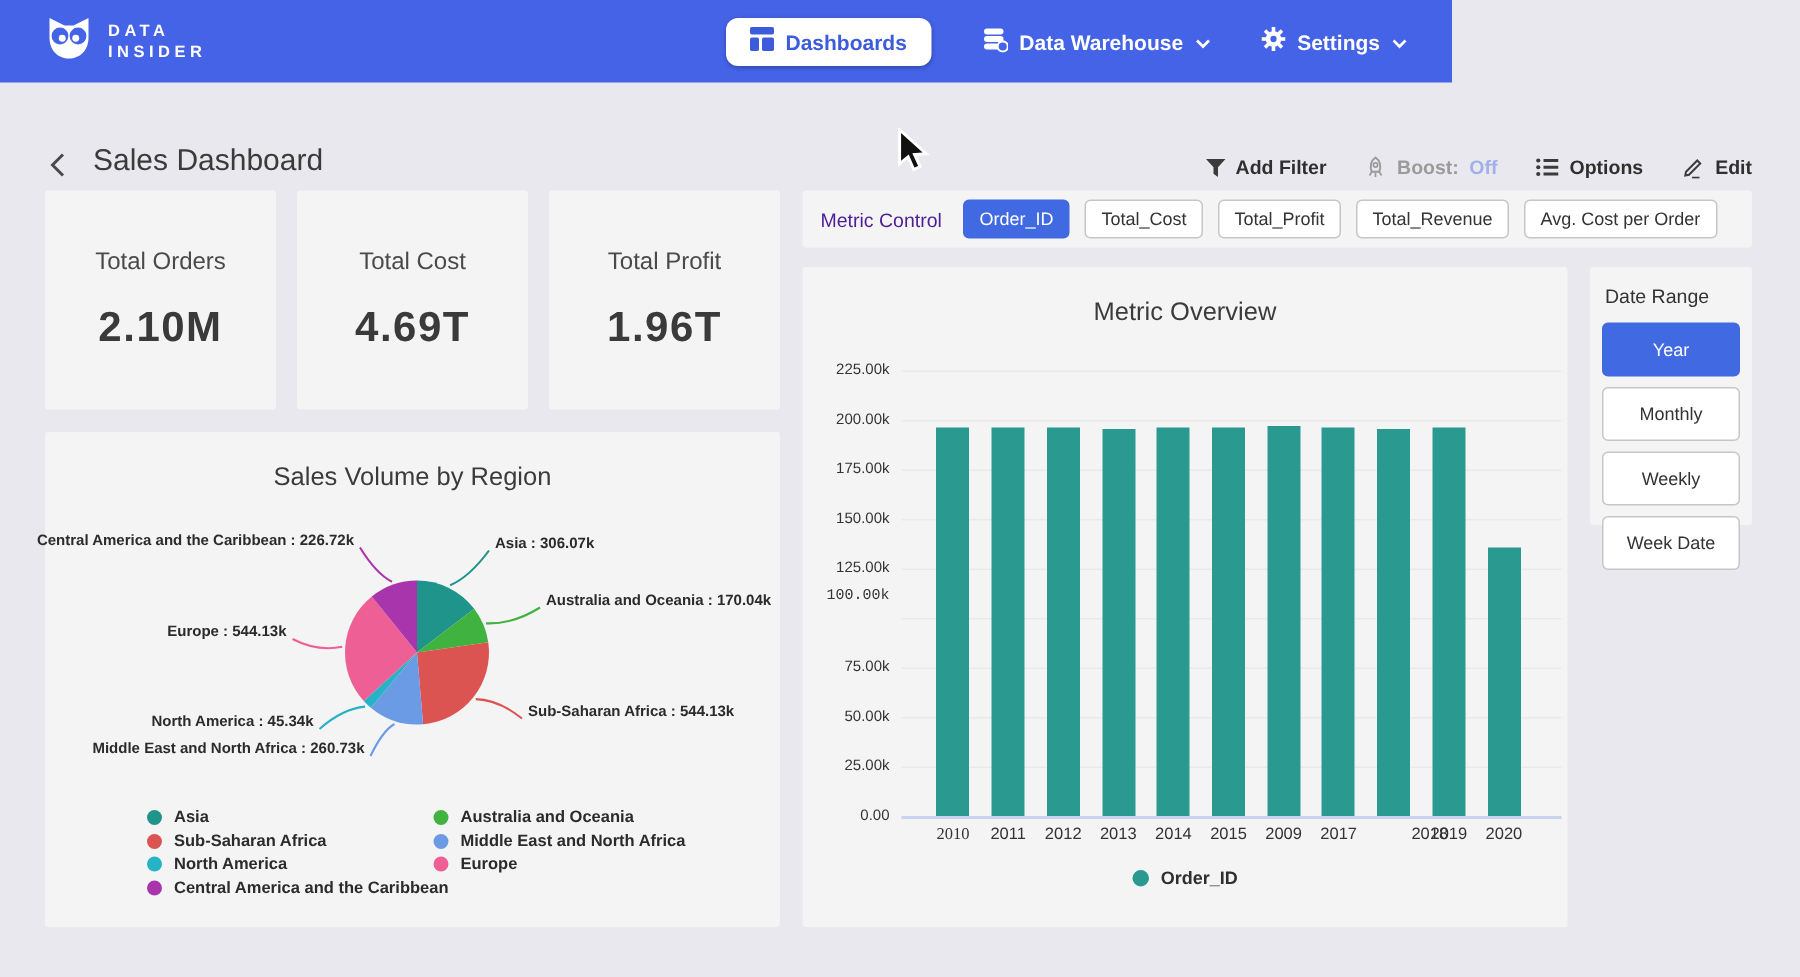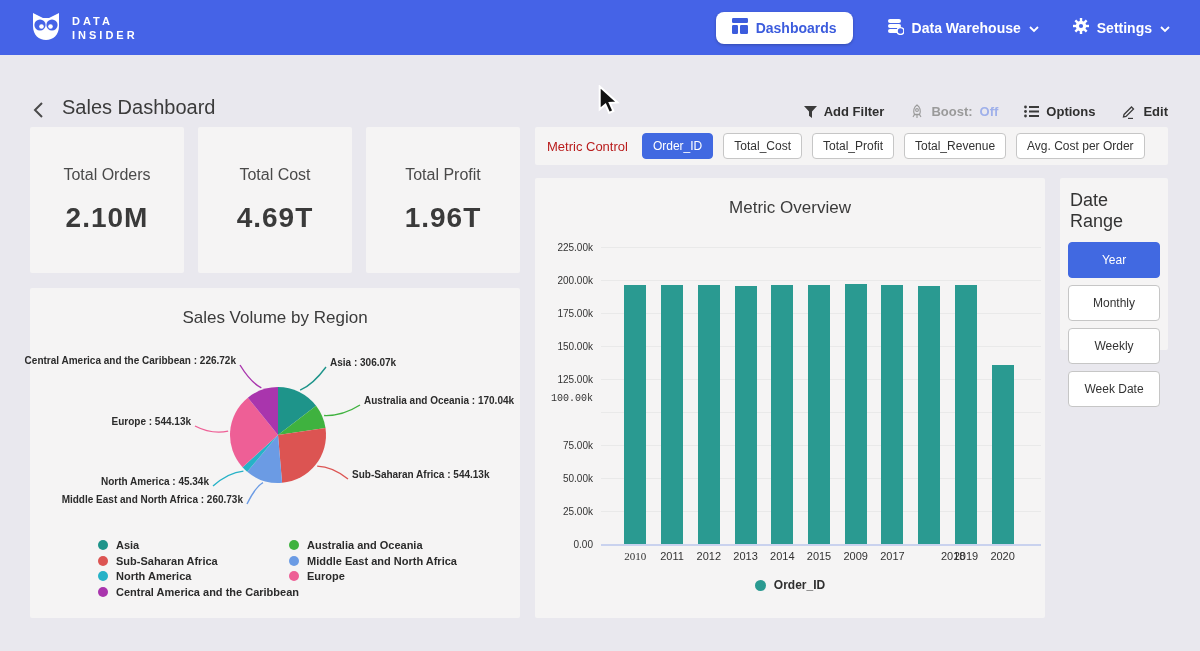--- a/index.html
+++ b/index.html
@@ -6,21 +6,21 @@
   html,body { width:1200px; height:651px; }
   body {
     font-family:"Liberation Sans", sans-serif;
     background:#e9e8ee;
     position:relative;
     overflow:hidden;
     color:#3c3c3c;
   }
   
   .navbar {
-    position:absolute; top:0; left:0; width:1200px; height:55px;
+    position:absolute; top:0; left:0; width:968px; height:55px;
     background:#4563e7; display:flex; align-items:center;
     padding:2px 30px; justify-content:space-between;
   }
   .brand { display:flex; align-items:center; gap:10px; }
   .brand-text { color:#fff; font-weight:bold; font-size:11px; letter-spacing:3px; line-height:14px; }
   .nav-right { display:flex; align-items:center; gap:34px; }
   .nav-pill {
     background:#fff; color:#3c5cdd; font-weight:bold; font-size:14px;
     border:none; border-radius:8px; height:32px; padding:0 16px;
     display:flex; align-items:center; gap:8px; cursor:pointer;
@@ -38,29 +38,29 @@
   .action { display:flex; align-items:center; gap:7px; font-size:13px; font-weight:bold; color:#2f2f2f; cursor:pointer; }
   .action.dim { color:#9a9a9a; cursor:default; }
   .boost-off { color:#9fb0ea; }
   
   .panel { position:absolute; background:#f5f4f4; border-radius:2px; }
   .kpi { width:154px; height:146px; top:127px; display:flex; flex-direction:column; align-items:center; justify-content:center; gap:18px; }
   .kpi-label { font-size:16px; color:#4a4a4a; }
   .kpi-value { font-size:28px; font-weight:bold; color:#3a3a3a; letter-spacing:1px; }
   
   .metric-bar { left:535px; top:127px; width:633px; height:38px; display:flex; align-items:center; gap:10px; padding:0 12px; }
-  .metric-label { font-size:13px; color:#b91c1c; margin-right:4px; }
+  .metric-label { font-size:13px; color:#4c1d95; margin-right:4px; }
   .chip {
     font-size:12px; color:#333; background:#fff; border:1px solid #c6c6c6;
     border-radius:4px; height:26px; padding:0 10px; display:flex; align-items:center; cursor:pointer;
   }
   .chip.selected { background:#4169e1; border-color:#4169e1; color:#fff; }
   
   .date-panel { left:1060px; top:178px; width:108px; height:172px; padding:10px 8px; }
-  .date-title { font-size:18px; color:#333; margin:2px 0 10px 2px; }
+  .date-title { font-size:13px; color:#333; margin:2px 0 10px 2px; }
   .date-btn {
     width:92px; height:36px; margin:0 auto 7px auto; display:flex; align-items:center; justify-content:center;
     background:#fff; border:1px solid #c6c6c6; border-radius:4px; font-size:12px; color:#333; cursor:pointer;
   }
   .date-btn.selected { background:#4169e1; border-color:#4169e1; color:#fff; }
   
   .bar-panel { left:535px; top:178px; width:510px; height:440px; }
   .chart-title { position:absolute; width:100%; text-align:center; top:20px; font-size:17px; color:#3b3b3b; }
   .gridline { position:absolute; left:66px; width:440px; height:1px; background:#e9e9e9; }
   .gridline.baseline { background:#c9d2ee; height:2px; }

